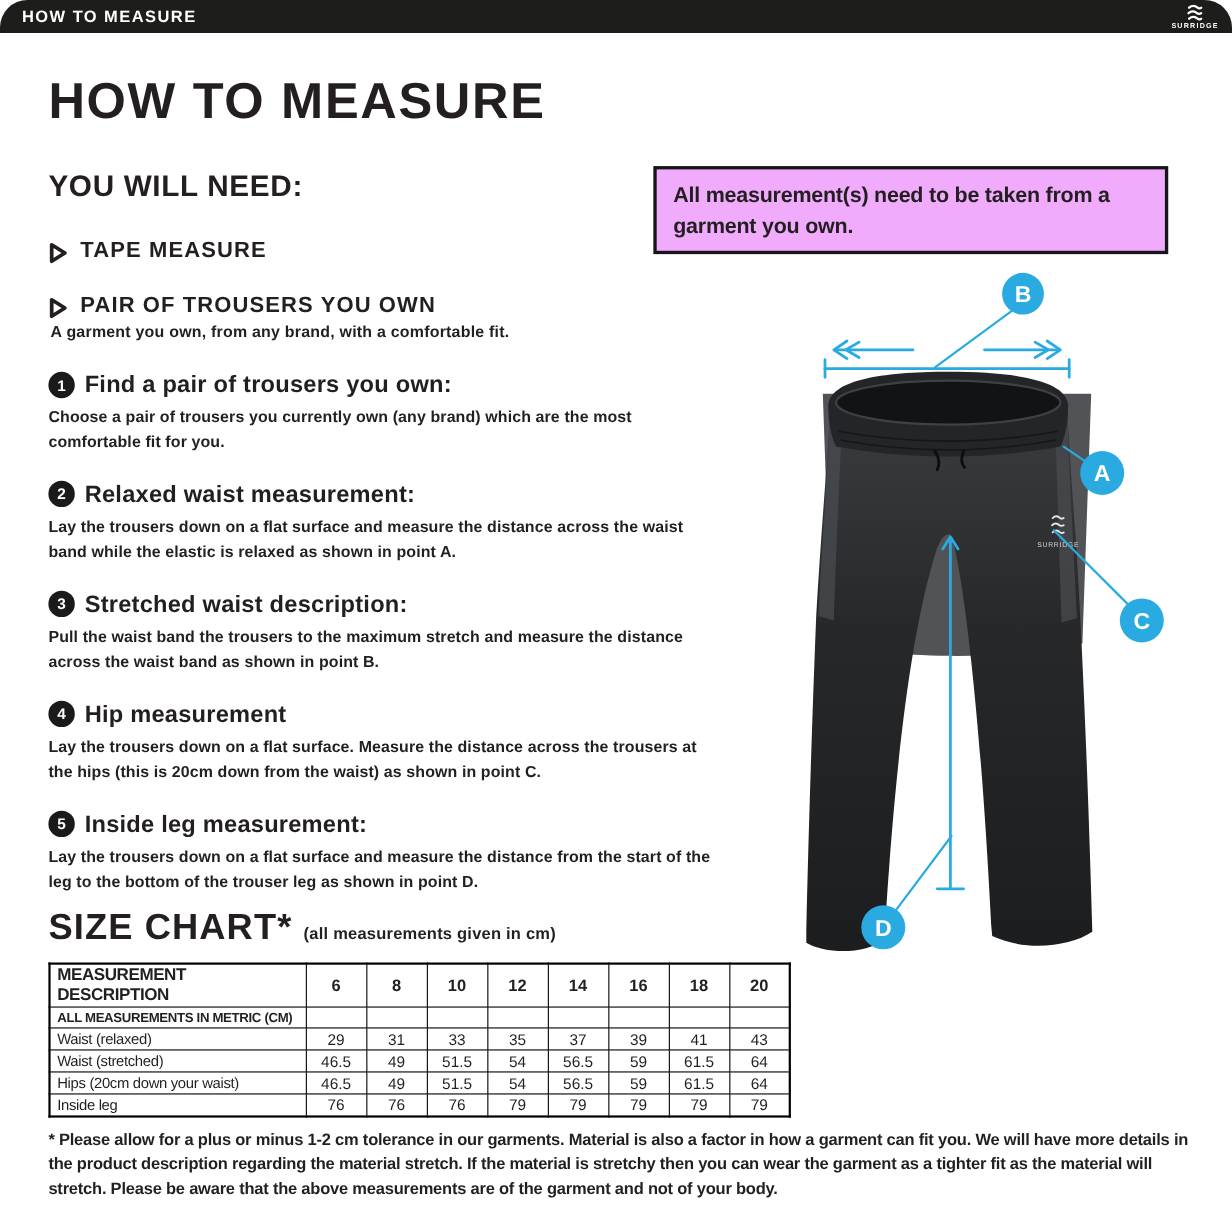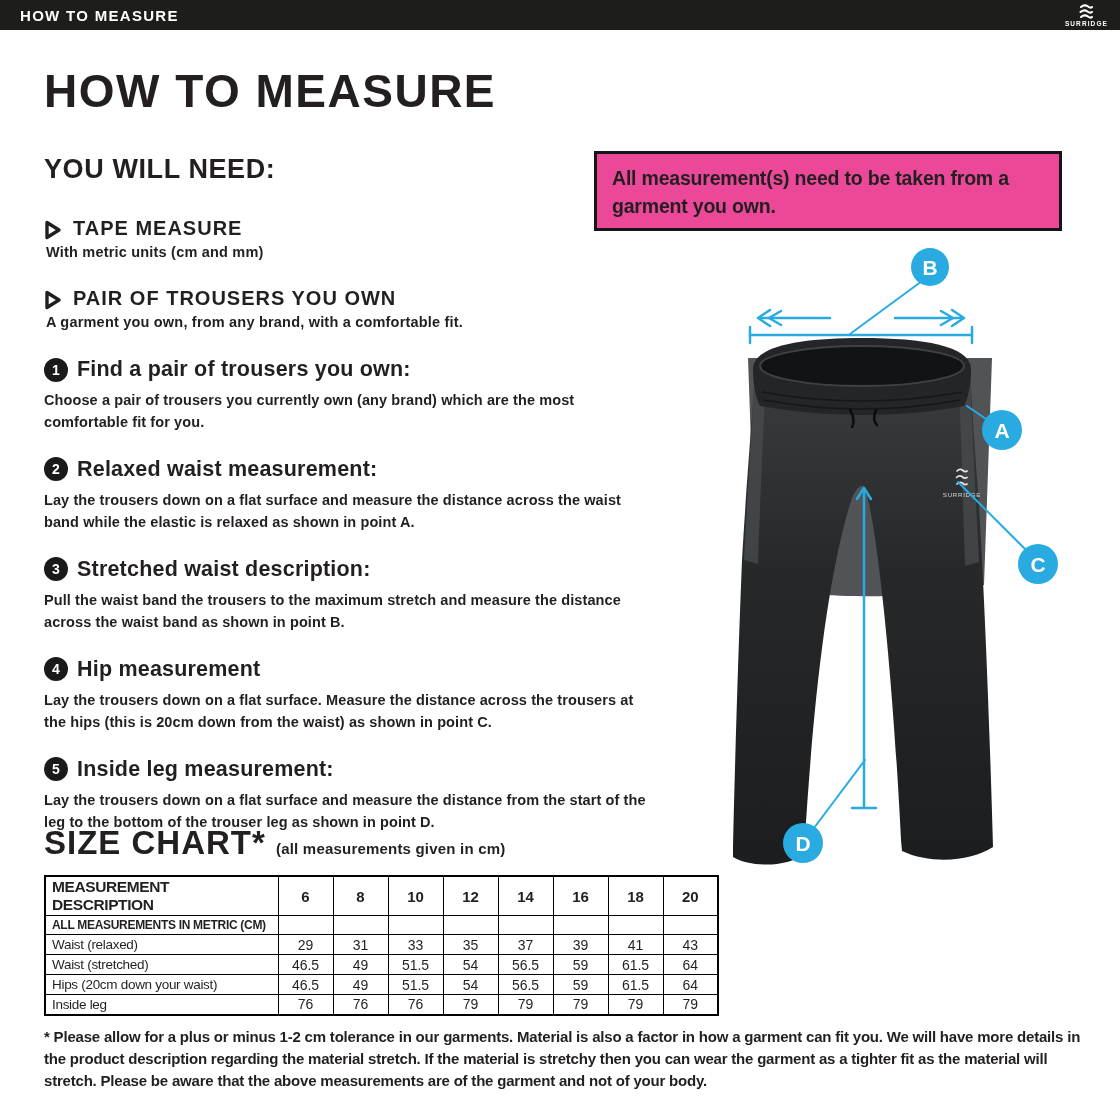--- a/index.html
+++ b/index.html
@@ -1,19 +1,19 @@
 <!DOCTYPE html>
 <html><head>
 <meta charset="utf-8">
 <style>
   * { box-sizing: border-box; }
   html,body { margin:0; padding:0; background:#fff; }
   .canvas {
     position:relative; width:1120px; height:1120px; background:#ffffff;
-    font-family:"Liberation Sans", sans-serif; color:#231f20; overflow:hidden;
+    font-family:"Liberation Sans", sans-serif; color:#231f20; overflow:hidden;border-radius:25px;
   }
   
   .topbar {
     position:absolute; top:0; left:0; width:1120px; height:30px; background:#1d1d1b;
     display:flex; align-items:center; justify-content:space-between; padding:0 12px 0 20px;
   }
   .topbar-title { color:#fff; font-size:15px; font-weight:bold; letter-spacing:1.3px; }
   .topbar-logo { display:flex; flex-direction:column; align-items:center; line-height:1; margin-top:2px; }
   .topbar-brand { color:#fff; font-size:6.5px; font-weight:bold; letter-spacing:1.1px; margin-top:1px; }
 
@@ -32,21 +32,21 @@
   .step-num {
     width:24px; height:24px; border-radius:50%; background:#1a1a1a; color:#fff;
     font-size:14px; font-weight:bold; display:flex; align-items:center; justify-content:center; flex:0 0 24px;
   }
   .step-title { font-size:21.5px; font-weight:bold; letter-spacing:0.2px; }
   .step-body { margin:7px 0 0 0; max-width:605px; font-size:14.5px; font-weight:bold; line-height:1.55; letter-spacing:0.1px; }
 
   
   .note-box {
     position:absolute; left:594px; top:151px; width:468px; height:80px;
-    border:3px solid #161616; padding:10px 15px; background:#ec4899;
+    border:3px solid #161616; padding:10px 15px; background:#f0abfc;
   }
   .note-text { margin:0; font-size:19.5px; font-weight:bold; line-height:1.45; letter-spacing:-0.2px; }
 
   
   .diagram { position:absolute; left:700px; top:240px; width:420px; height:660px; }
 
   
   .size-chart { position:absolute; left:44px; top:824px; width:690px; }
   .sc-heading { margin:0 0 13px 0; font-size:33px; font-weight:bold; letter-spacing:1px; }
   .sc-sub { font-size:15px; font-weight:bold; letter-spacing:0.2px; }
@@ -88,21 +88,20 @@
 
     <h2 class="need-heading">YOU WILL NEED:</h2>
 
     <div class="need-item">
       <div class="need-head">
         <svg width="18" height="20" viewBox="0 0 18 20">
           <path d="M3,2.5 L15,10 L3,17.5 Z" fill="none" stroke="#231f20" stroke-width="3.4" stroke-linejoin="round"></path>
         </svg>
         <span class="need-title">TAPE MEASURE</span>
       </div>
-      <p class="need-sub">With metric units (cm and mm)</p>
     </div>
 
     <div class="need-item">
       <div class="need-head">
         <svg width="18" height="20" viewBox="0 0 18 20">
           <path d="M3,2.5 L15,10 L3,17.5 Z" fill="none" stroke="#231f20" stroke-width="3.4" stroke-linejoin="round"></path>
         </svg>
         <span class="need-title">PAIR OF TROUSERS YOU OWN</span>
       </div>
       <p class="need-sub">A garment you own, from any brand, with a comfortable fit.</p>

